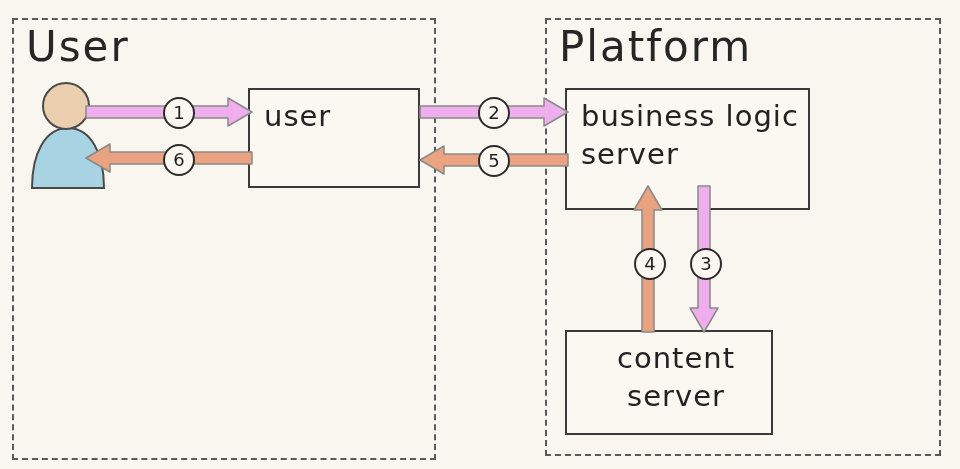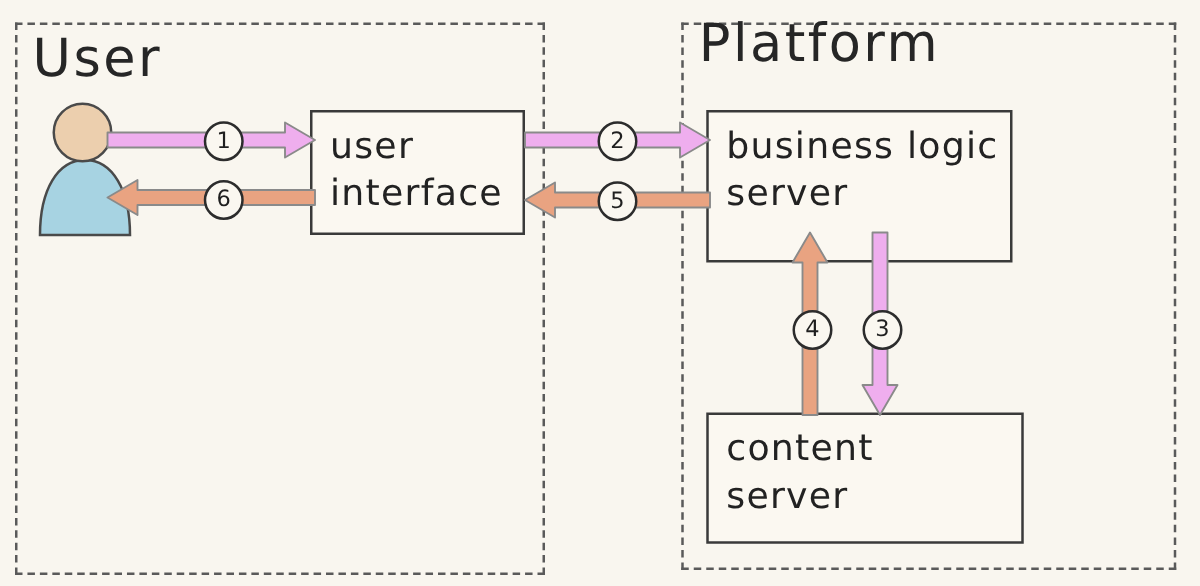--- a/index.html
+++ b/index.html
@@ -75,38 +75,37 @@
 </style>
 </head>
 <body>
 
 <div id="canvas">
 
   <div class="container-box" style="left:12px; top:18px; width:420px; height:438px;"></div>
   <div class="container-label" style="left:26px; top:22px;">User</div>
 
   <div class="container-box" style="left:545px; top:18px; width:392px; height:434px;"></div>
-  <div class="container-label" style="left:559px; top:10px;text-align:center;">Platform</div>
+  <div class="container-label" style="left:559px; top:22px;text-align:center;">Platform</div>
 
   <svg class="person-svg" style="left:24px; top:80px;" width="96" height="110" viewBox="0 0 96 110">
     <path class="body" d="M8,108 C8,72 22,48 44,48 C66,48 80,72 80,108 Z" fill="#a7d3e2"></path>
     <circle class="head" cx="42" cy="26" r="23" fill="#eccfae"></circle>
   </svg>
 
   <div class="node-box" style="left:248px; top:88px; width:172px; height:100px;">
     <span class="node-line">user</span>
-    <span class="node-line">interface</span>
   </div>
 
   <div class="node-box" style="left:565px; top:88px; width:245px; height:122px;">
     <span class="node-line">business logic</span>
     <span class="node-line">server</span>
   </div>
 
-  <div class="node-box" style="left:565px; top:330px; width:254px; height:105px;">
+  <div class="node-box" style="left:565px; top:330px; width:208px; height:105px;text-align:center;">
     <span class="node-line">content</span>
     <span class="node-line">server</span>
   </div>
 
   <svg class="arrow-svg" style="left:86px; top:96px;" width="166" height="32" viewBox="0 0 166 32">
     <polygon points="0,10 142,10 142,2 166,16 142,30 142,22 0,22" fill="#efaeee"></polygon>
   </svg>
   <div class="step-circle" style="left:163px; top:97px;">1</div>
 
   <svg class="arrow-svg" style="left:86px; top:142px;" width="166" height="32" viewBox="0 0 166 32">

